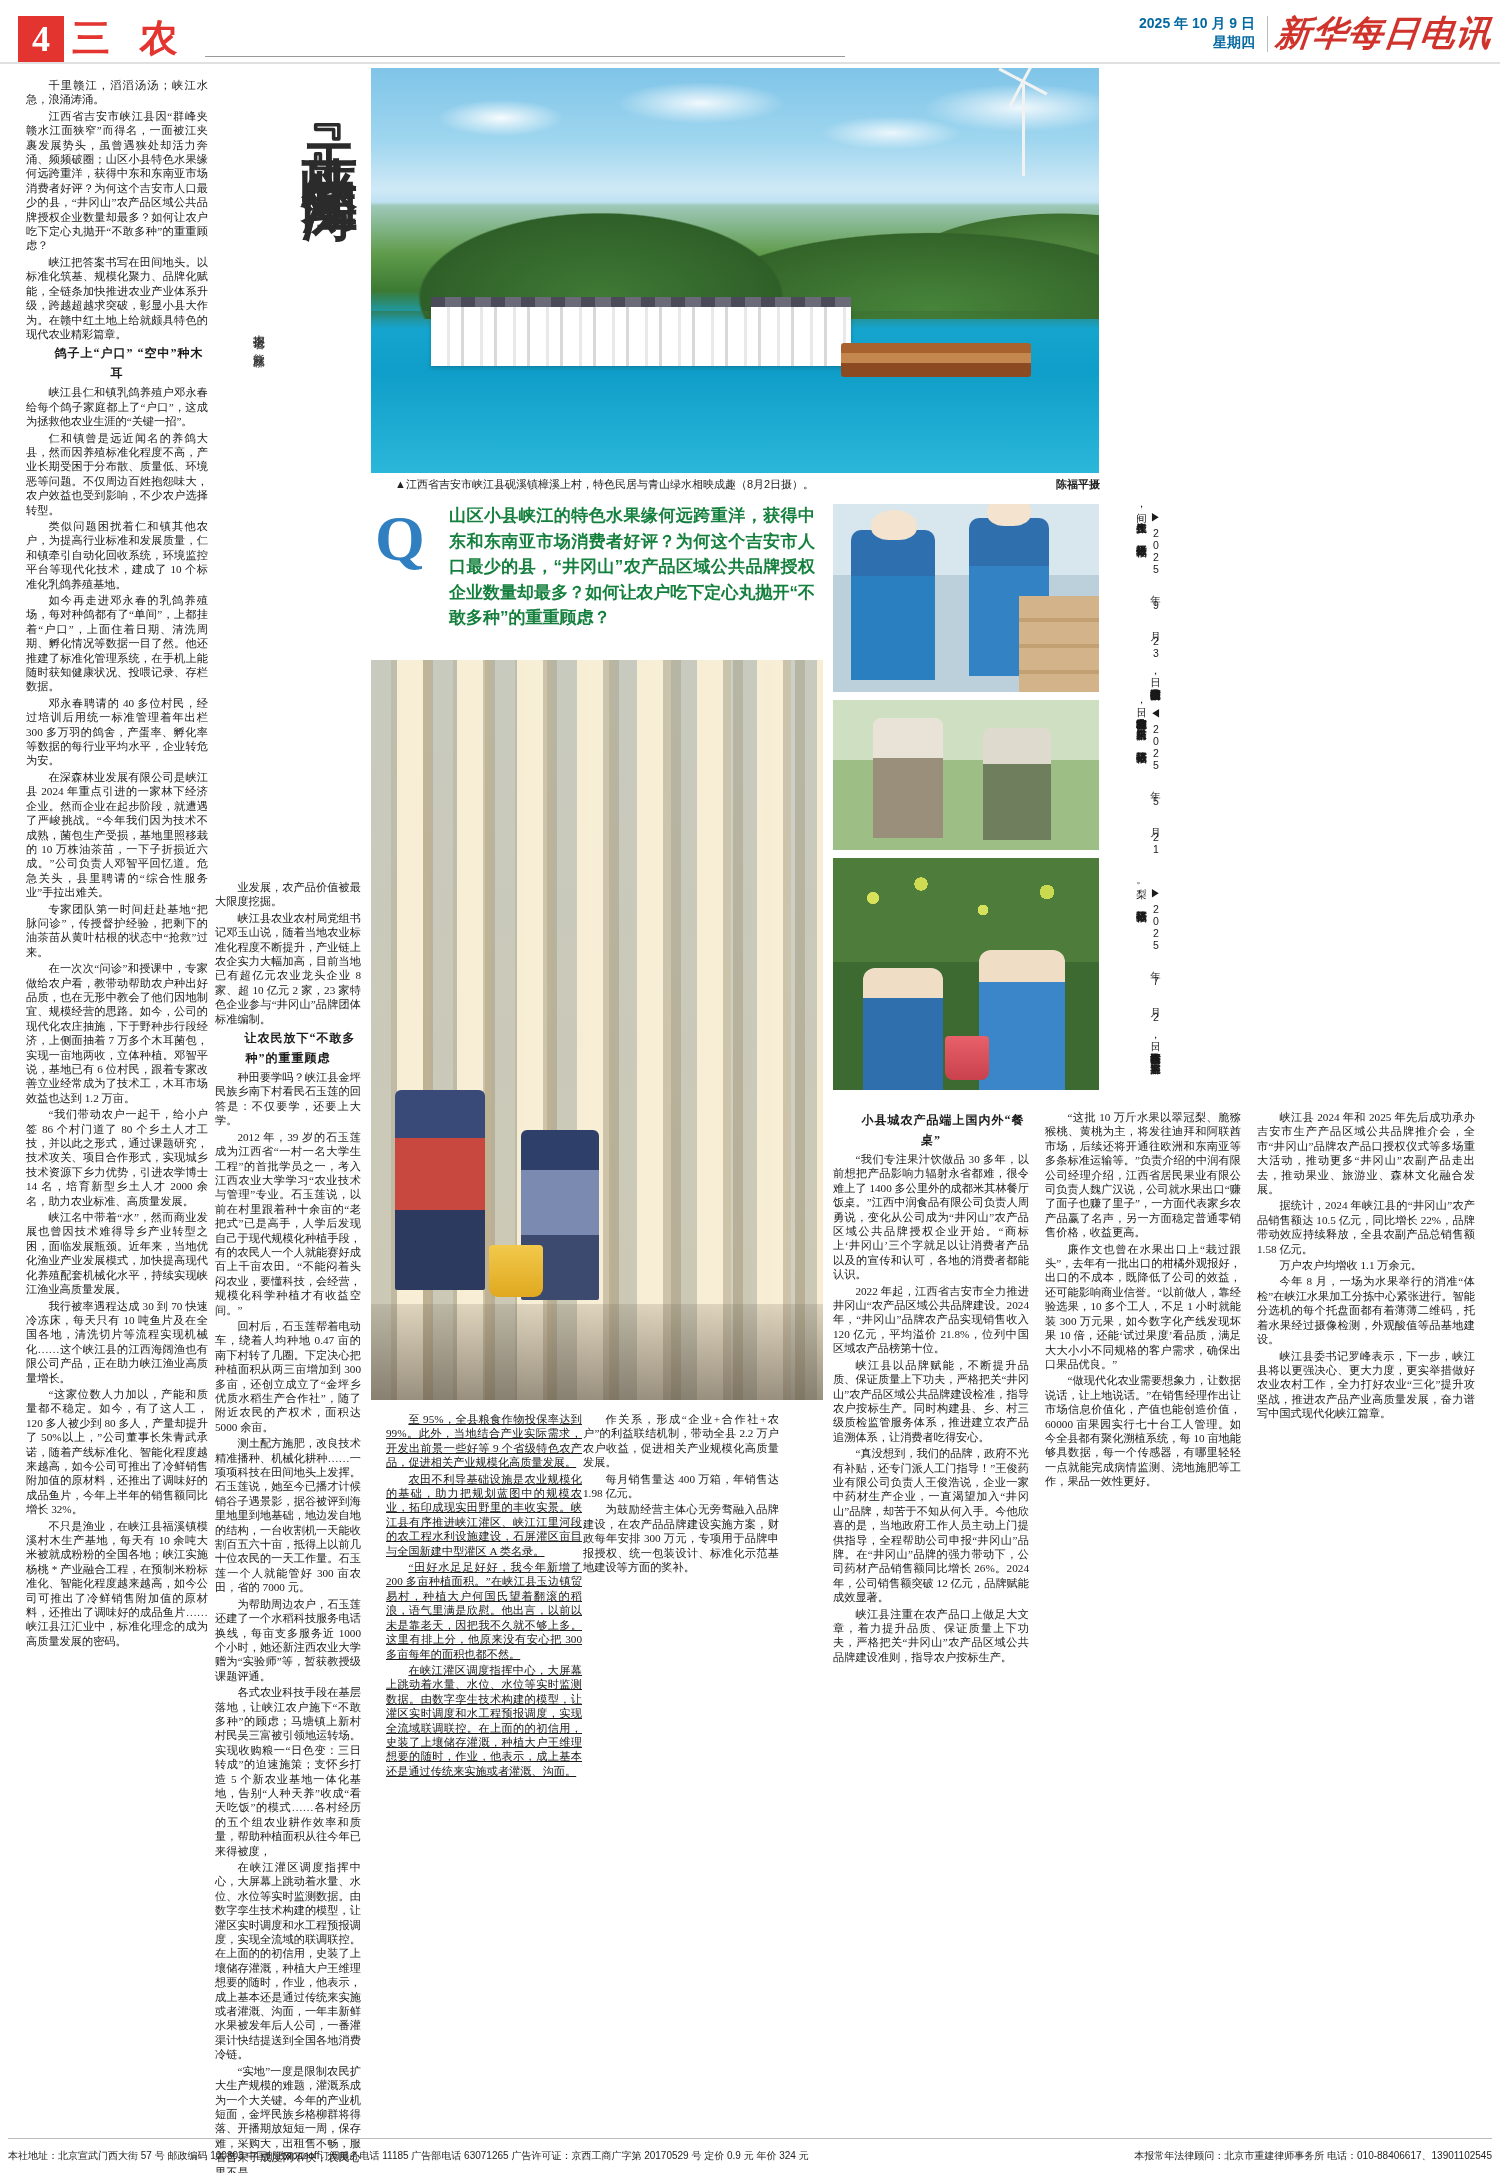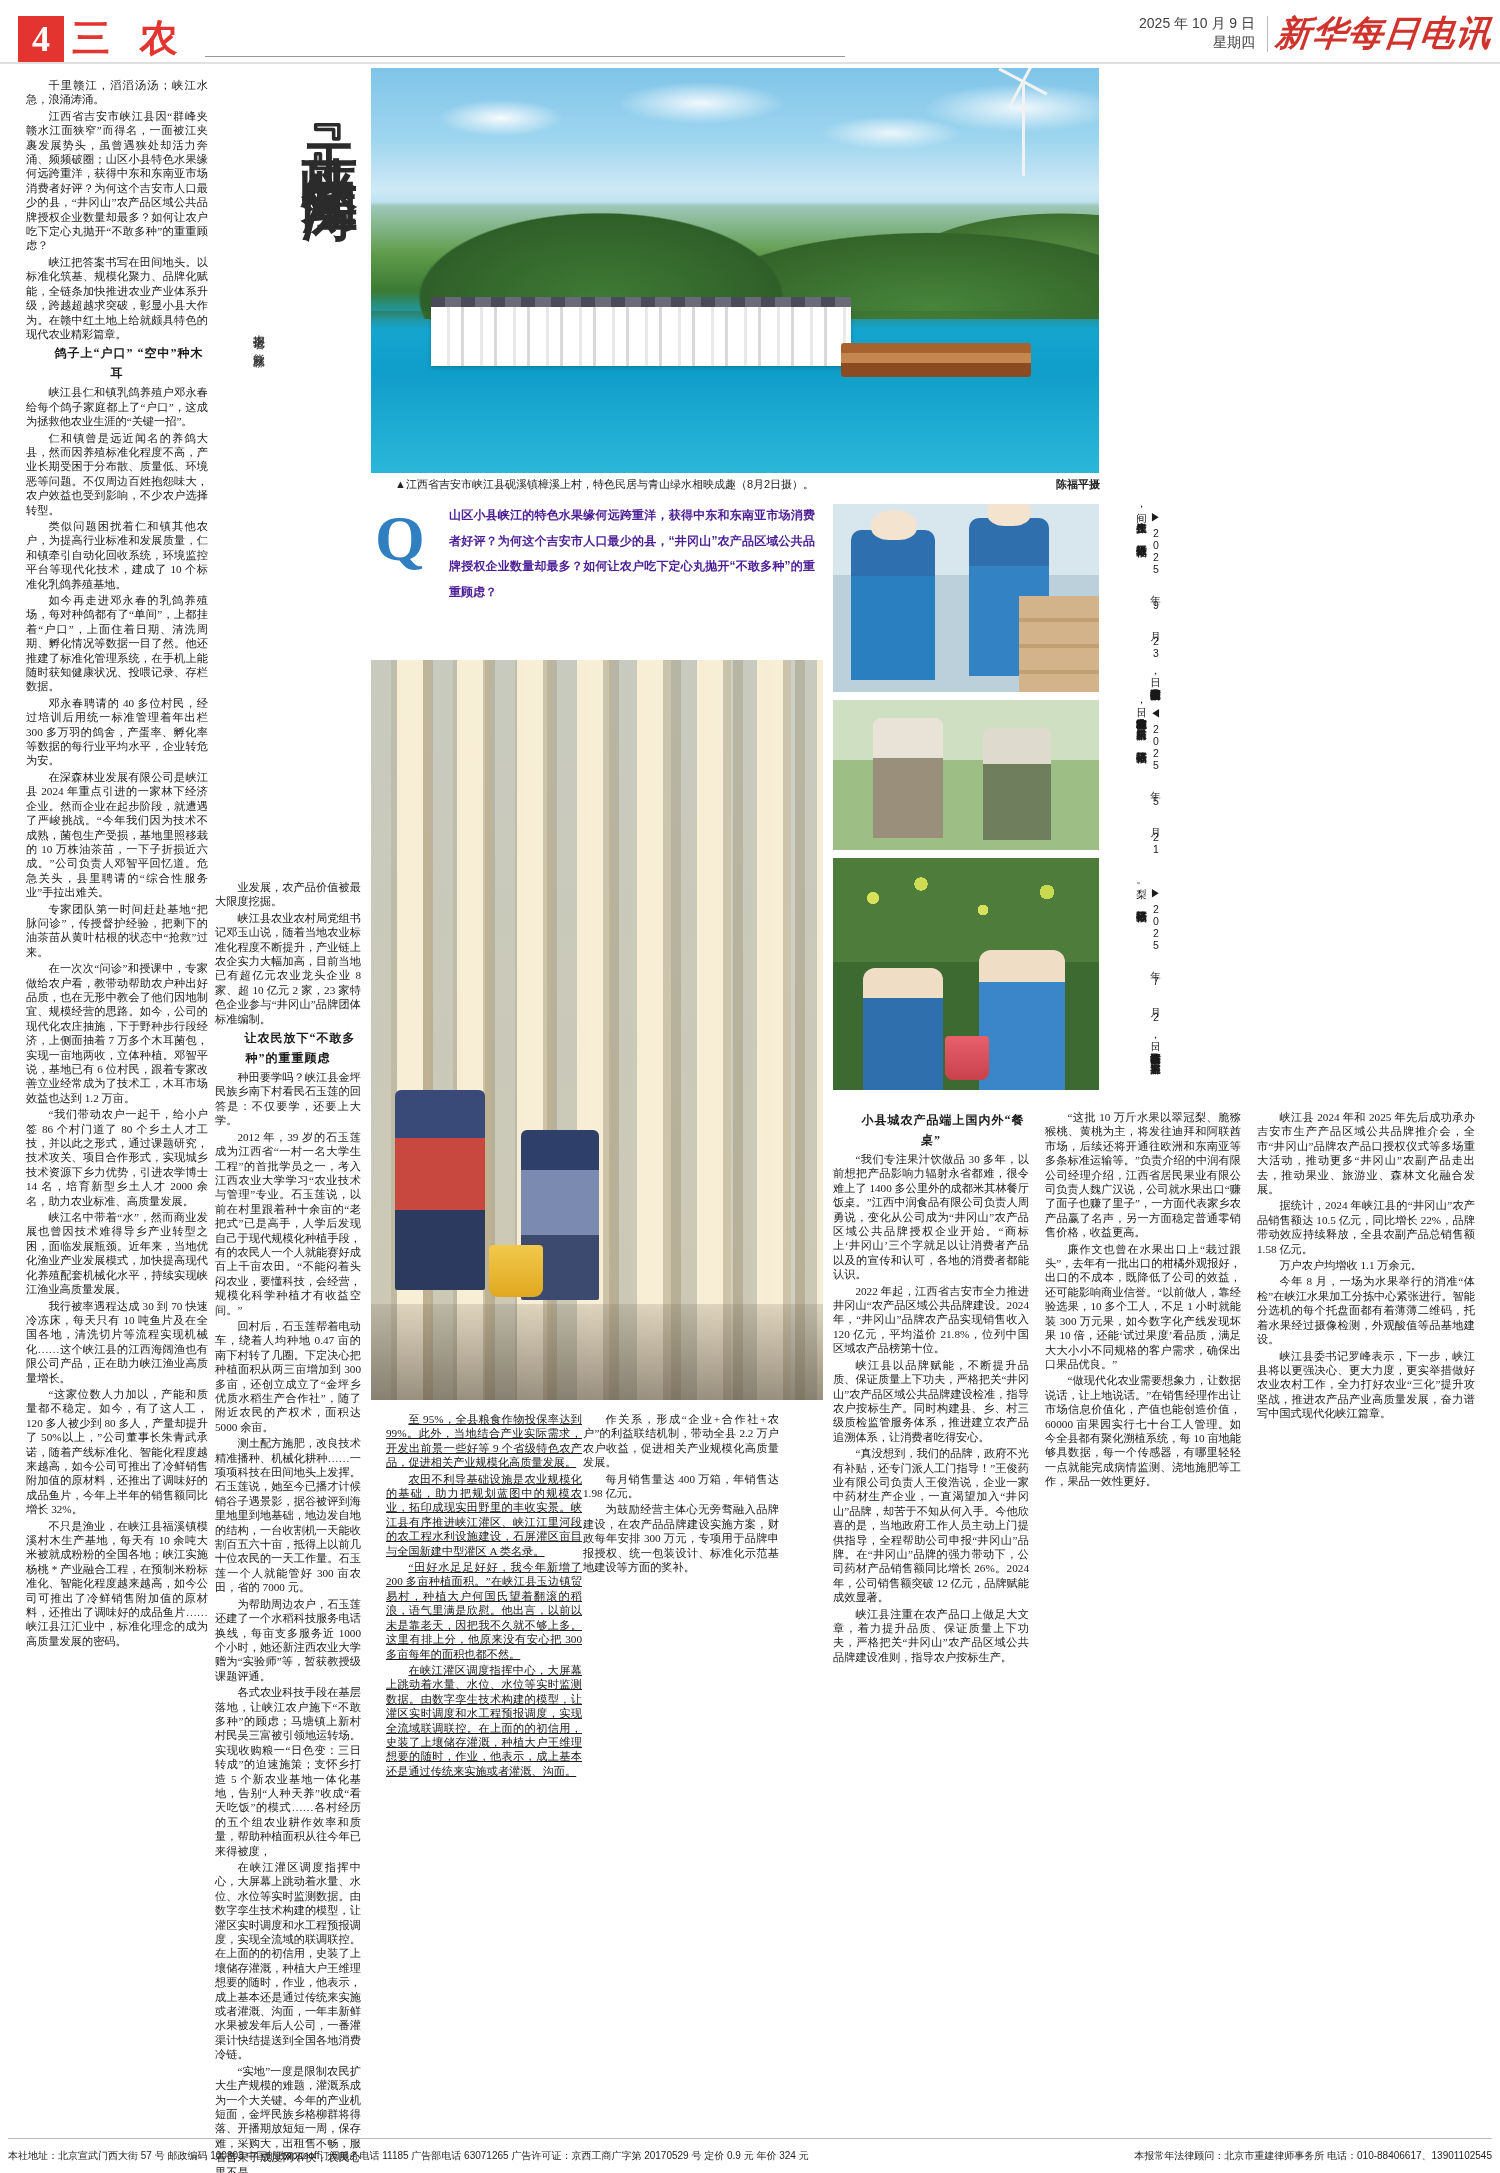--- a/index.html
+++ b/index.html
@@ -20,22 +20,23 @@
     display:flex;align-items:center;justify-content:center;line-height:1;
   }
   #section-title{
     position:absolute;left:72px;top:14px;
     color:#e3342f;font-size:38px;font-weight:bold;letter-spacing:10px;
     font-family:"Liberation Serif",serif;line-height:48px;
   }
   #masthead-rule{position:absolute;left:205px;top:56px;width:640px;height:1px;background:#999;}
   #date-block{
     position:absolute;right:245px;top:14px;text-align:right;
-    font-size:14px;line-height:19px;color:#404040;
-    font-family:"Liberation Sans",sans-serif;
+    font-size:14px;line-height:19px;color:#0369a1;
+    font-family:"Liberation Sans",sans-serif;
+    font-weight:bold;
   }
   #date-sep{position:absolute;right:232px;top:16px;width:1px;height:36px;background:#bbb;}
   #paper-name{
     position:absolute;right:8px;top:10px;
     color:#d0332c;font-size:35px;font-weight:bold;letter-spacing:1px;
     font-family:"Liberation Serif",serif;
     font-style:italic;
     transform:skewX(-6deg);
   }
   #masthead-rule2{position:absolute;left:0;top:62px;width:1500px;height:2px;background:#e0e0e0;}
@@ -198,21 +199,21 @@
 
   
   #q-box{position:absolute;left:371px;top:497px;width:452px;height:140px;}
   #q-mark{
     position:absolute;left:4px;top:10px;
     font-size:64px;line-height:64px;font-weight:bold;color:#2f7fc1;
     font-family:"Liberation Serif",serif;
   }
   #q-text{
     position:absolute;left:78px;top:6px;width:366px;
-    font-size:12px;line-height:25.5px;font-weight:bold;color:#4c1d95;
+    font-size:17px;line-height:25.5px;font-weight:bold;color:#15803d;
     text-align:justify;
     font-family:"Liberation Sans",sans-serif;
   }
 
   
   #footer-rule{position:absolute;left:8px;bottom:34px;width:1484px;height:1px;background:#bbb;}
   #footer{
     position:absolute;left:8px;bottom:10px;width:1484px;
     font-size:10px;line-height:14px;color:#222;
     display:flex;justify-content:space-between;align-items:center;

